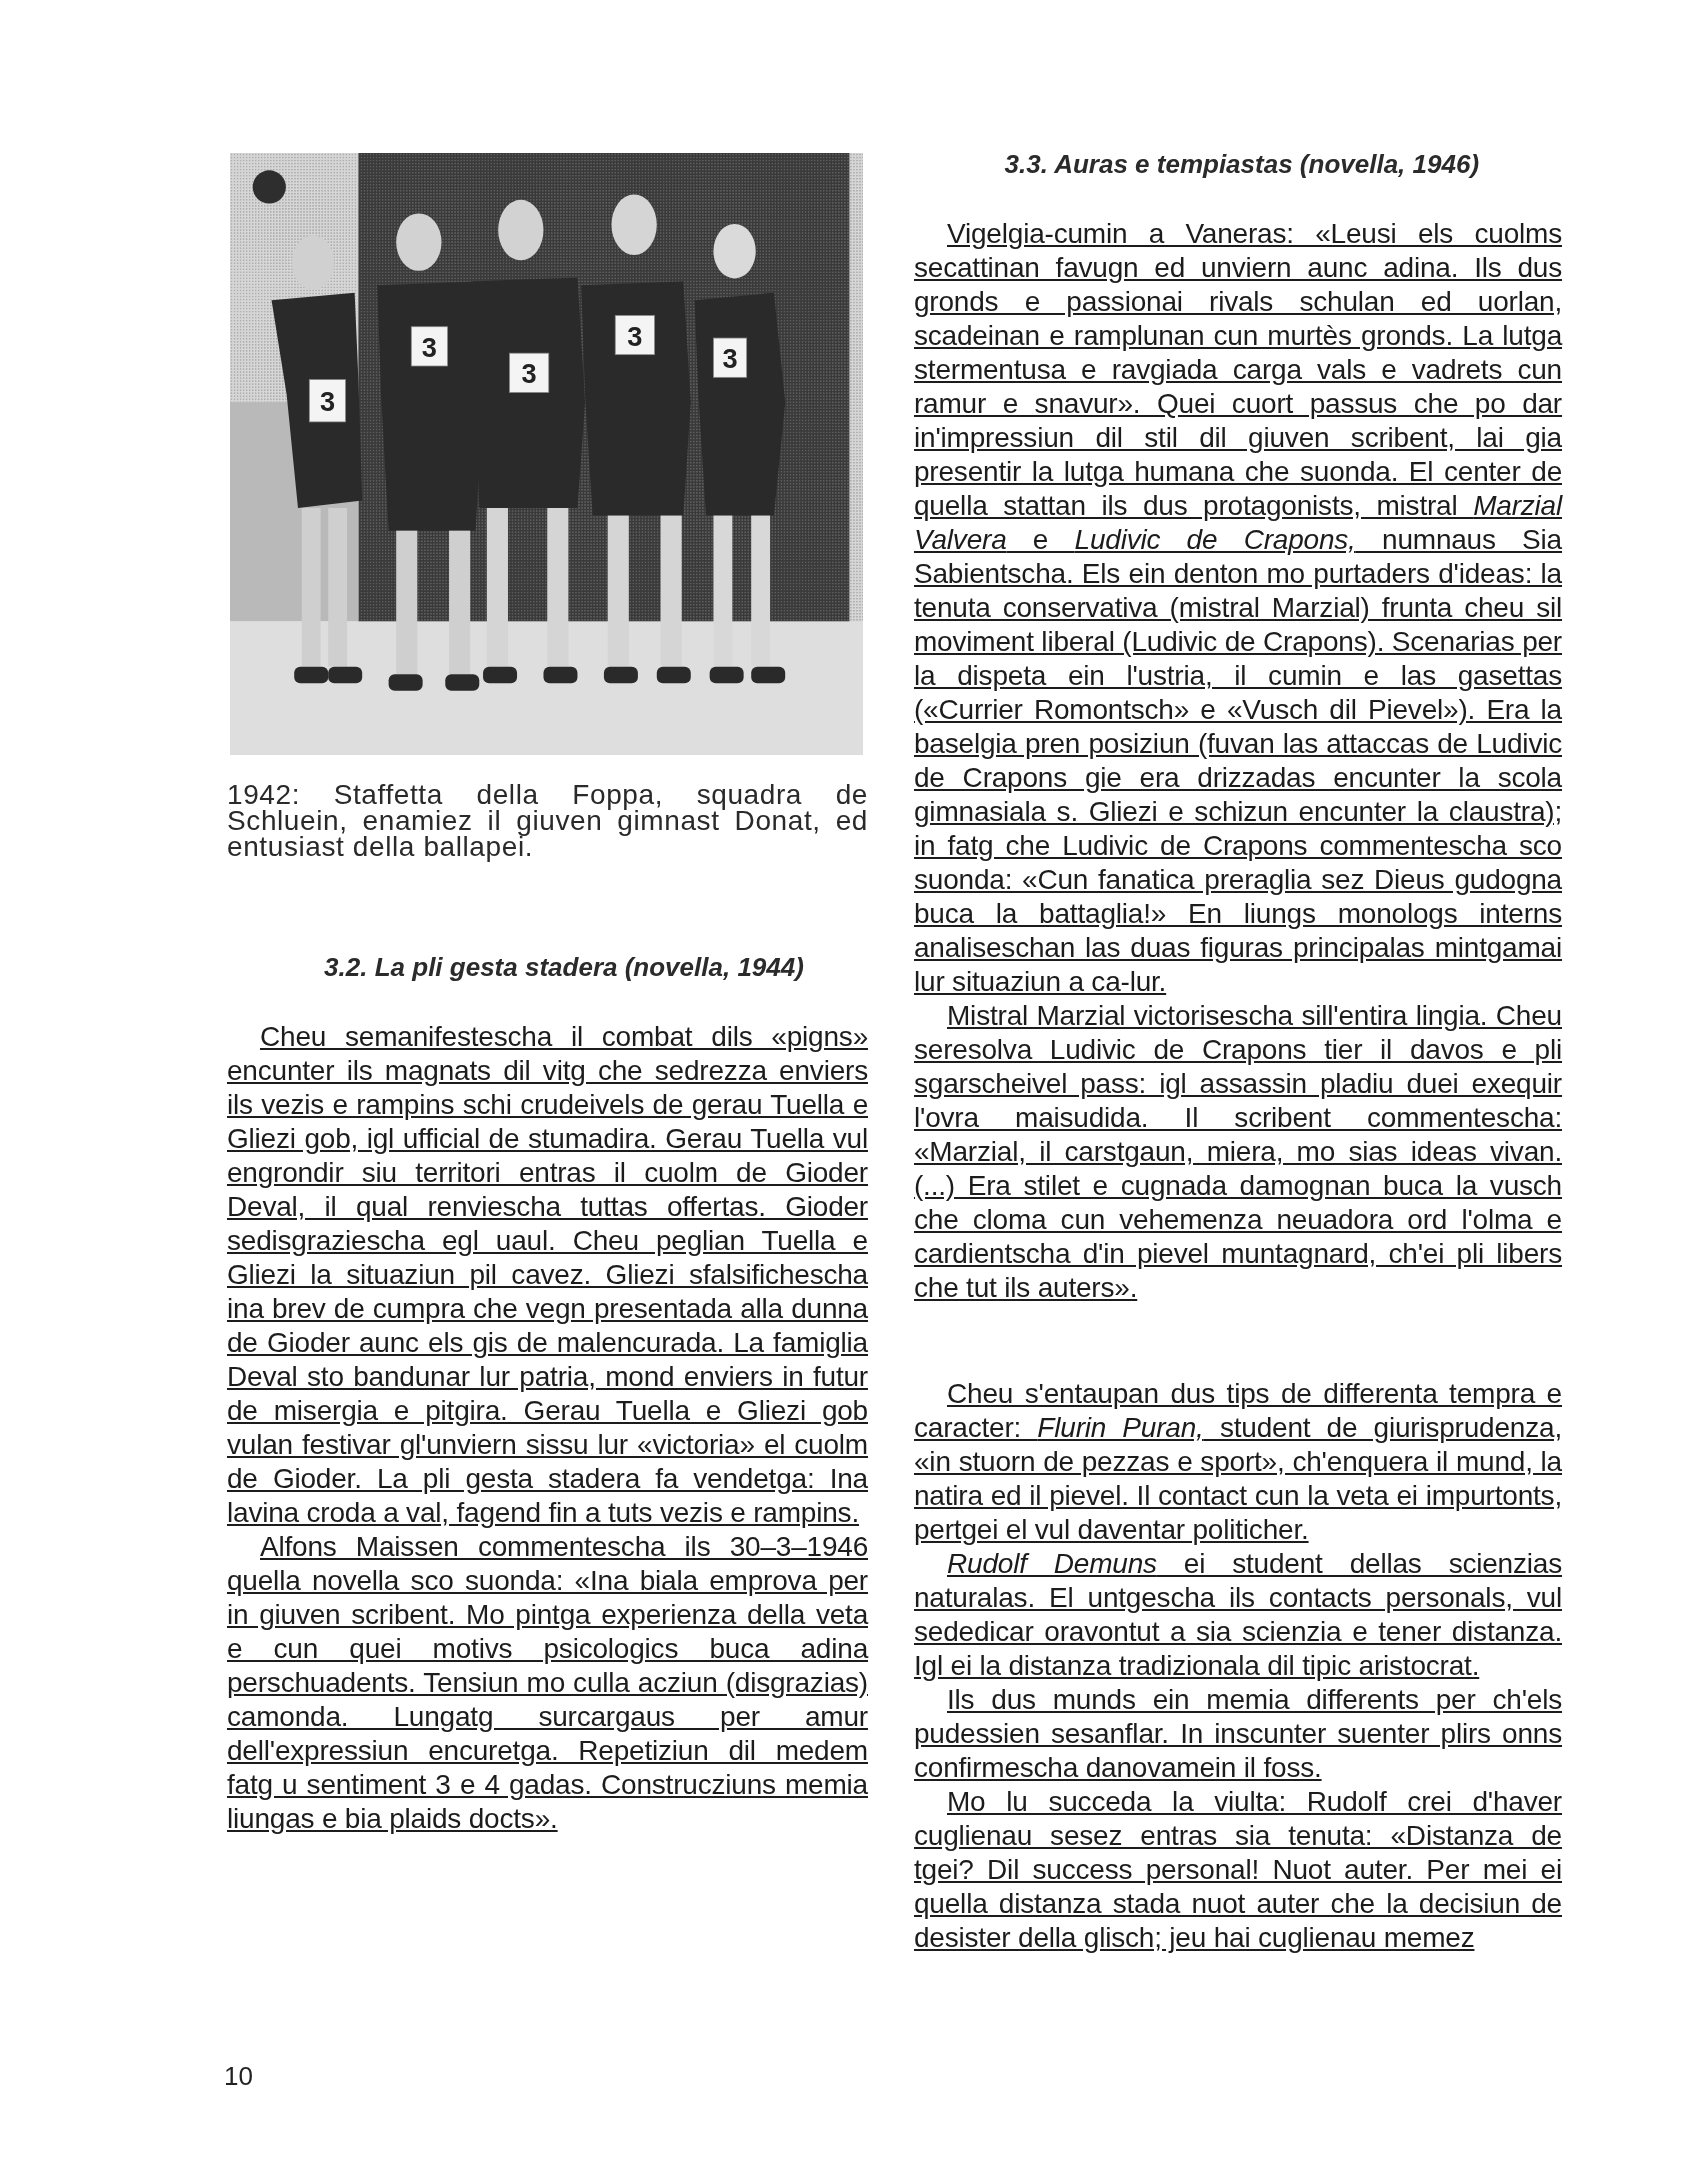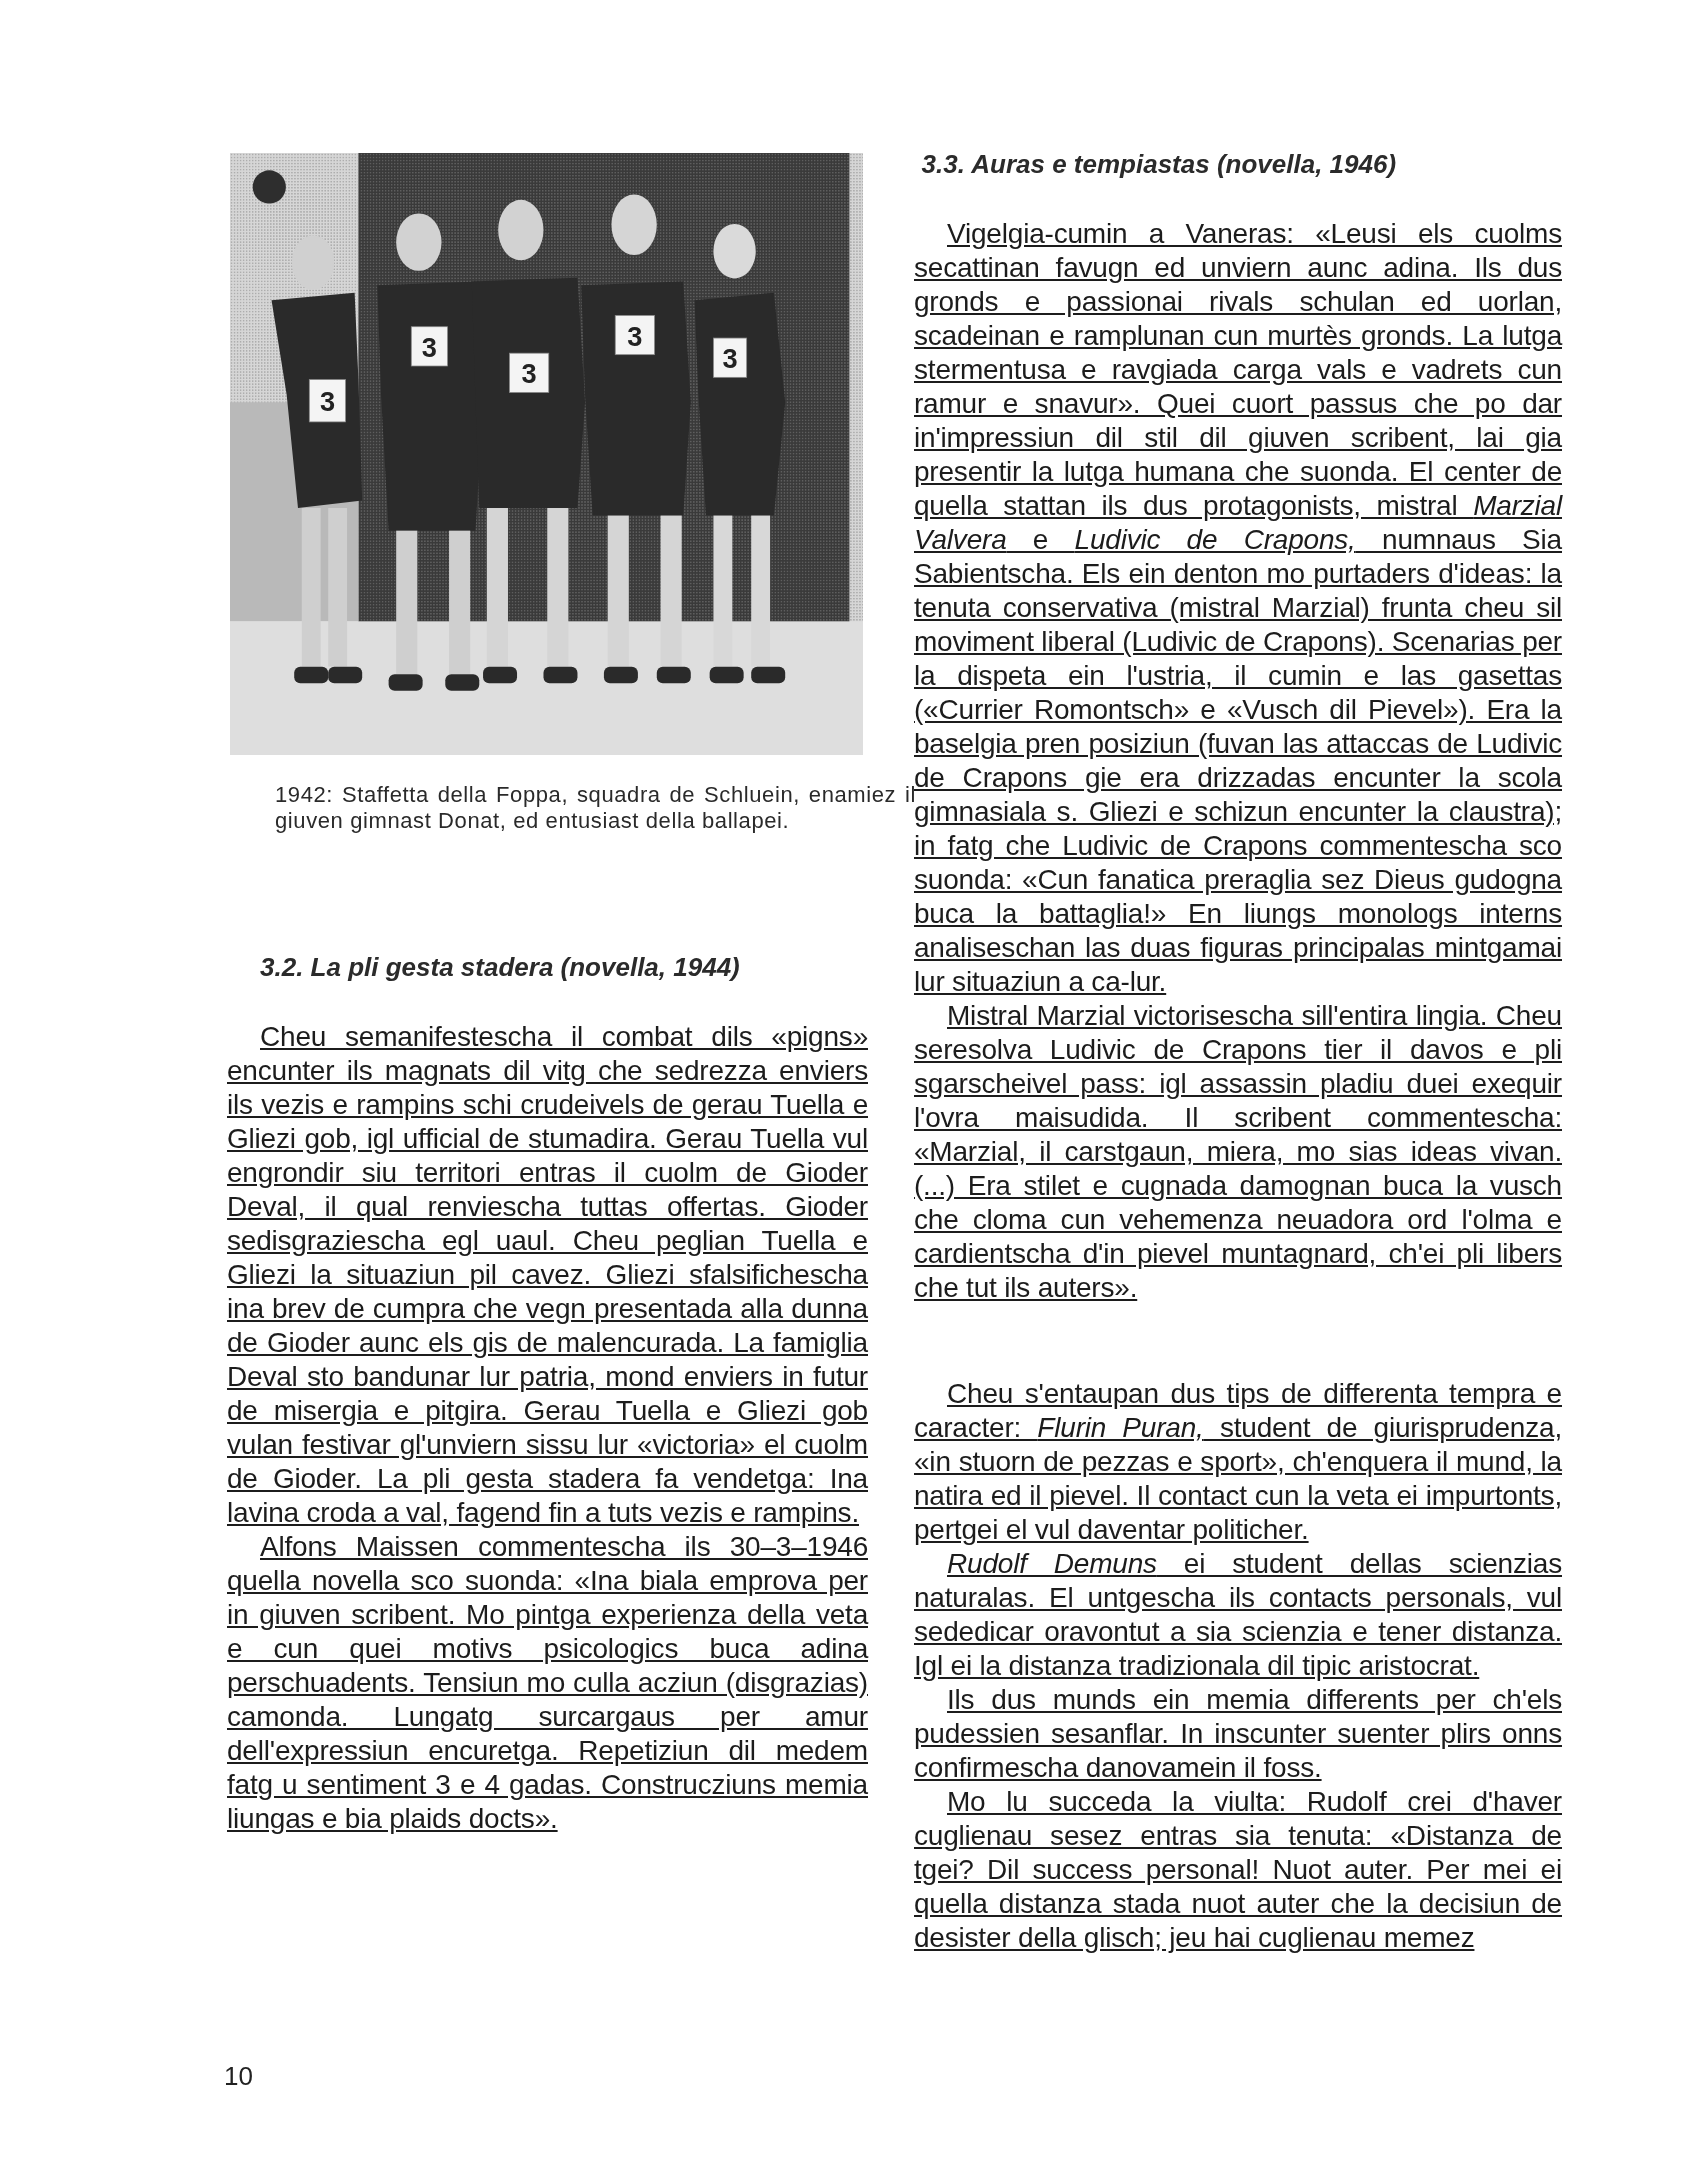--- a/index.html
+++ b/index.html
@@ -4,27 +4,27 @@
   <style>
     html, body { margin: 0; padding: 0; background: #ffffff; }
     body { width: 1706px; height: 2183px; position: relative; overflow: hidden;
            font-family: "Liberation Sans", sans-serif; color: #1c1c1c; }
     .col { position: absolute; }
     .col-right { left: 914px; top: 147px; width: 648px; }
     .photo { position: absolute; left: 230px; top: 153px; width: 633px; height: 602px;
              background: #cfcfcf; overflow: hidden; }
     .photo svg { width: 100%; height: 100%; display: block; }
     .caption { position: absolute; left: 227px; top: 782px; width: 641px;
-               font-size: 22px; line-height: 26px; text-align: justify; color: #2a2a2a;
-               letter-spacing: 0.6px; margin-left: 48px; }
+               font-size: 28px; line-height: 26px; text-align: justify; color: #2a2a2a;
+               letter-spacing: 0.6px; }
     p.body { margin: 0; font-size: 28px; line-height: 34px; text-align: justify;
              letter-spacing: -0.2px; font-stretch: condensed; }
     p.indent { text-indent: 33px; text-decoration: underline; }
     .heading { font-style: italic; font-size: 26px; line-height: 34px; margin: 0; color: #2b2b2b;
-               padding-left: 33px; }
+               padding-left: 33px; text-align: center; }
     .block-left { position: absolute; left: 227px; top: 914px; width: 641px; }
     .page-number { position: absolute; left: 224px; top: 2061px; font-size: 26px; color: #222; text-align: center; }
     .gap-head { height: 36px; }
     em { font-style: italic; }
   </style>
 </head>
 <body>
 
 <div class="photo">
   <svg viewBox="0 0 838 797" preserveAspectRatio="none">

